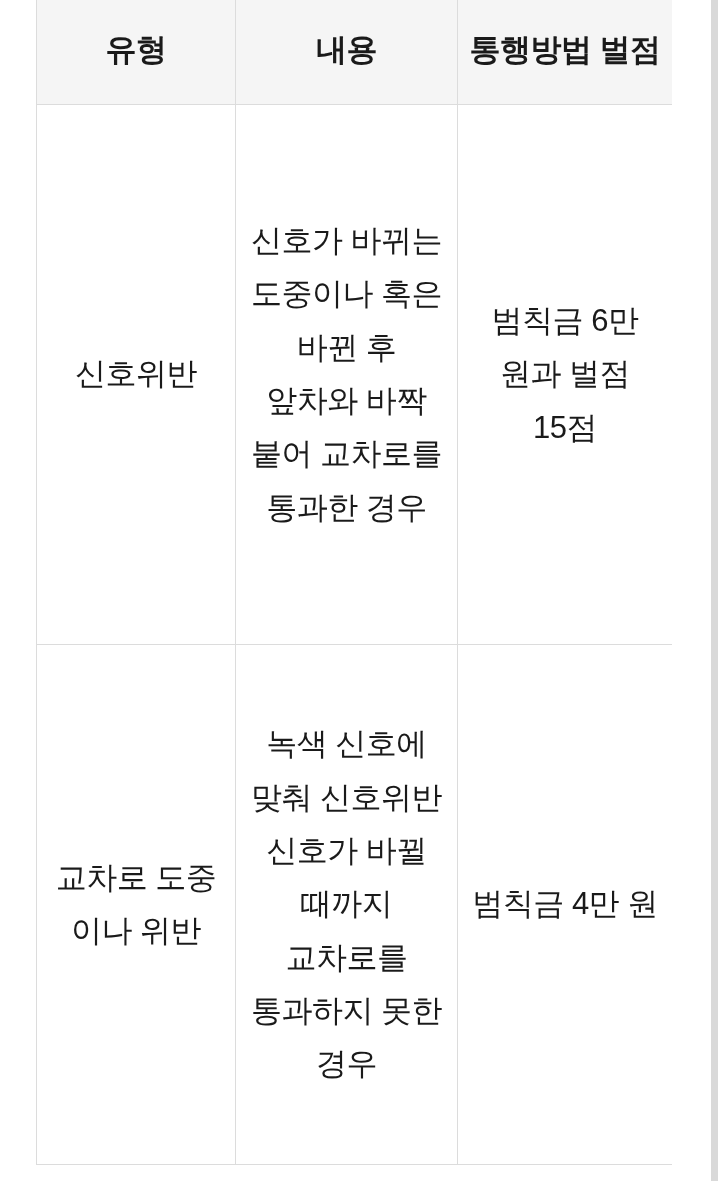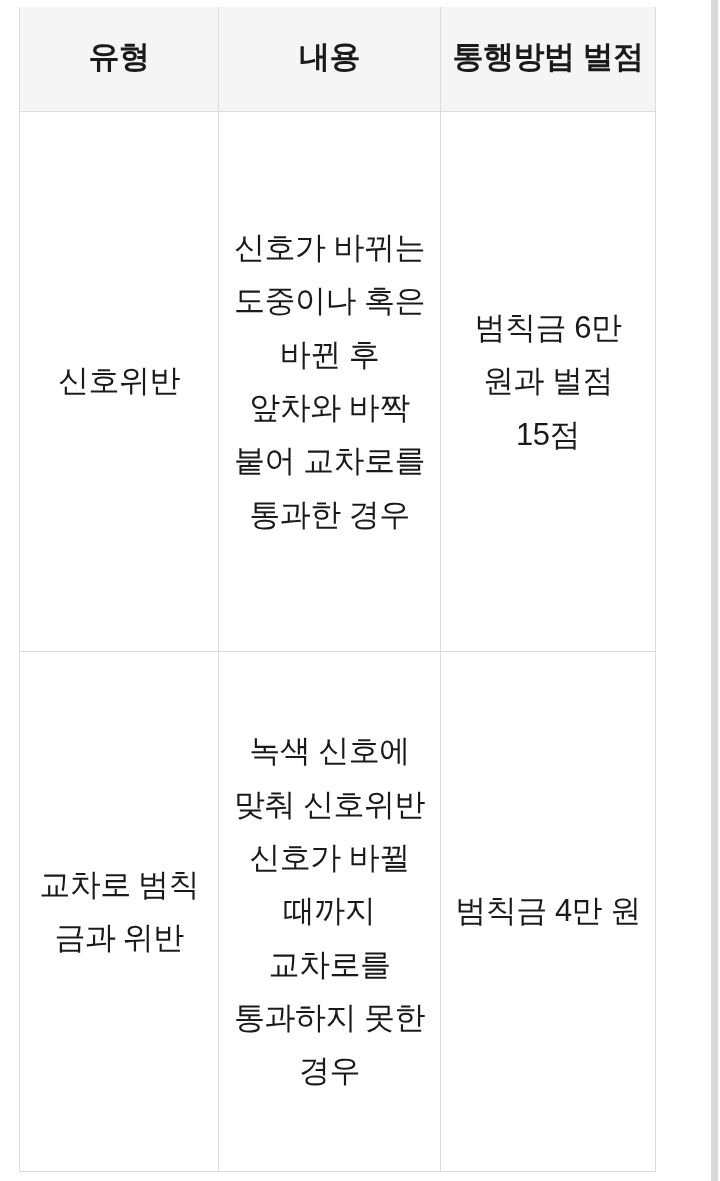--- a/index.html
+++ b/index.html
@@ -40,24 +40,23 @@
   .scrollbar {
     position: absolute;
     right: 2px;
     top: 0;
     width: 7px;
     height: 1181px;
     background: #d9d9d9;
   }
   .table-wrap {
     position: absolute;
-    left: 19px;
+    left: 36px;
     top: 0;
     width: 636px;
-    margin-top: 7px;
   }
   table.fine-table {
     border-collapse: collapse;
     width: 636px;
     table-layout: fixed;
     background: #ffffff;
   }
   table.fine-table col.c1 { width: 199px; }
   table.fine-table col.c2 { width: 222px; }
   table.fine-table col.c3 { width: 215px; }
@@ -85,21 +84,20 @@
   table.fine-table tbody td {
     font-size: 31px;
     font-weight: normal;
     line-height: 1.72;
     letter-spacing: -0.5px;
     padding: 16px 14px;
     box-sizing: border-box;
   }
   td.col-type {
     text-align: center;
-    font-family: Liberation Serif, serif;
   }
   td.col-desc {
     text-align: justify;
     text-align-last: center;
     text-justify: inter-character;
     word-break: keep-all;
   }
   td.col-fine {
     text-align: center;
     word-break: keep-all;
@@ -134,21 +132,21 @@
       </thead>
       <tbody>
         <tr class="row-1">
           <td class="col-type">신호위반</td>
           <td class="col-desc">
               <span class="desc-inner">신호가 바뀌는 도중이나 혹은 바뀐 후 앞차와 바짝 붙어 교차로를 통과한 경우</span>
             </td>
           <td class="col-fine">범칙금 6만 원과 벌점 15점</td>
         </tr>
         <tr class="row-2">
-          <td class="col-type">교차로 범칙금과 위반</td>
+          <td class="col-type">교차로 도중이나 위반</td>
           <td class="col-desc">
               <span class="desc-inner">녹색 신호에 맞춰 신호위반 신호가 바뀔 때까지 교차로를 통과하지 못한 경우</span>
             </td>
           <td class="col-fine">범칙금 4만 원</td>
         </tr>
       </tbody>
     </table>
   </div>
 
   <div class="gutter-right"></div>

